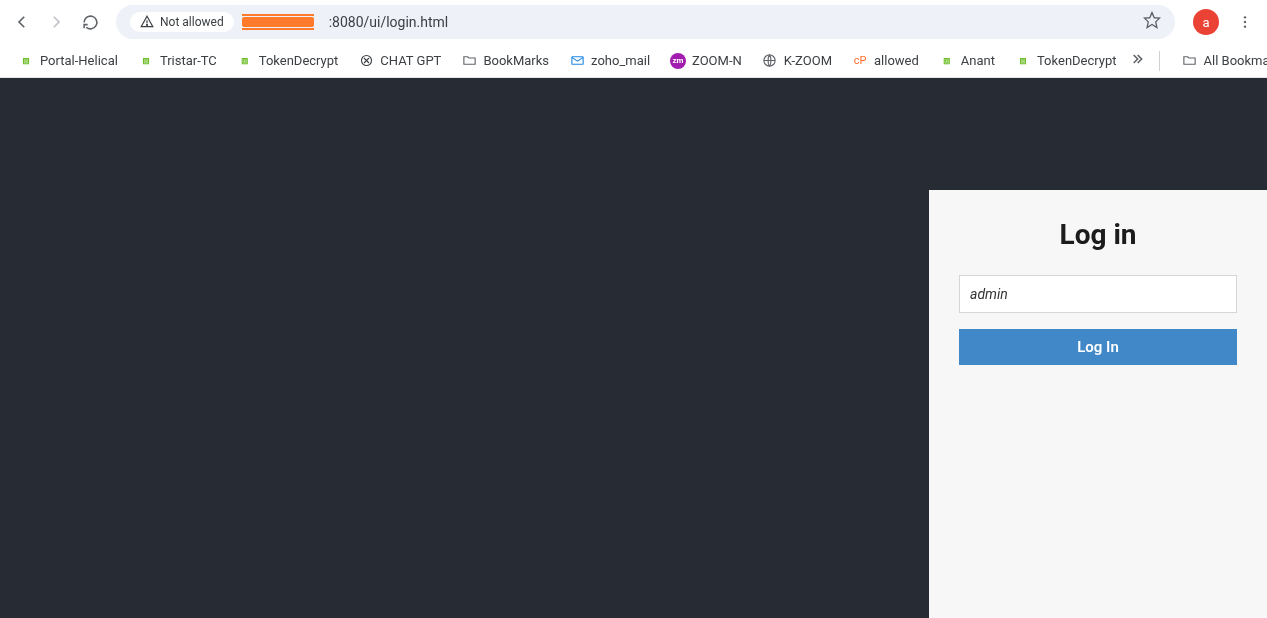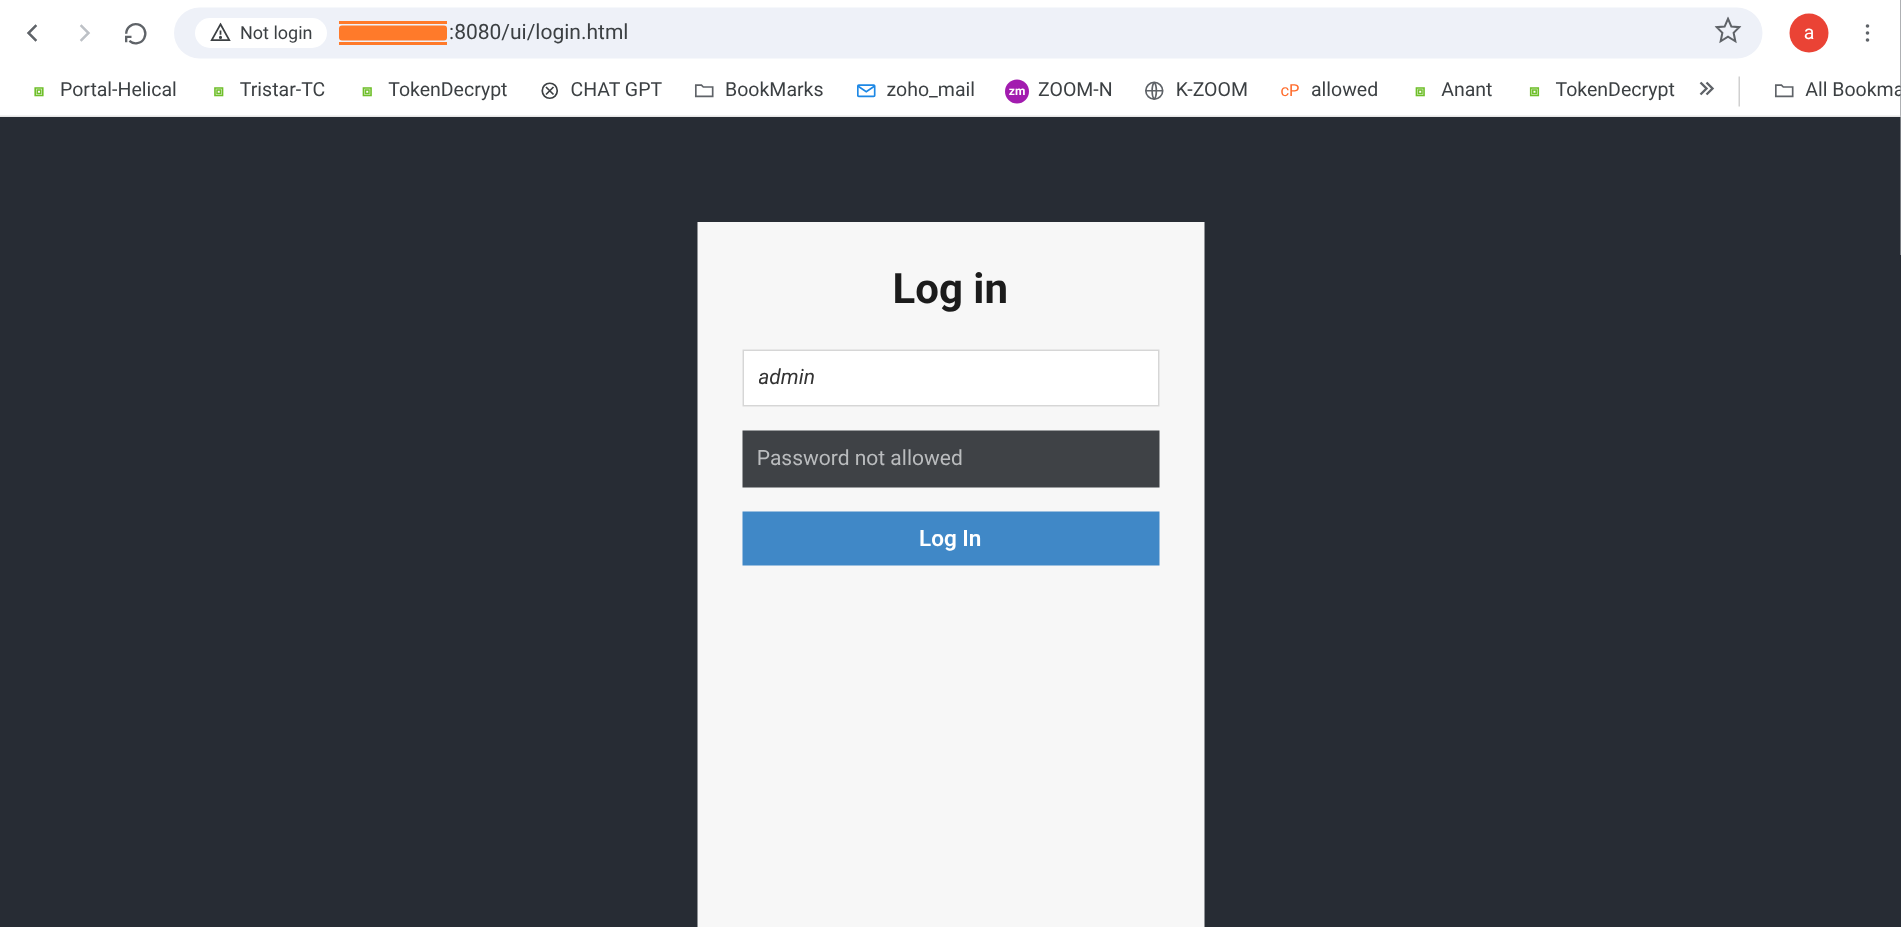--- a/index.html
+++ b/index.html
@@ -54,21 +54,21 @@
       padding: 3px 10px;
       font-size: 12px;
       color: #3c4043;
     }
     .warn-icon svg { display: block; }
     .url-text {
       font-size: 14px;
       color: #3c4043;
       display: flex;
       align-items: center;
-      gap: 0;
+      gap: 14px;
     }
     .redacted {
       display: inline-block;
       width: 72px;
       height: 10px;
       background: #ff7a2a;
       border-radius: 2px;
       position: relative;
       margin-right: 1px;
     }
@@ -158,22 +158,22 @@
     .bm-sep {
       width: 1px;
       height: 20px;
       background: #d0d0d0;
     }
     
     .page {
       height: calc(618px - 44px - 34px);
       background: #272c34;
       display: flex;
-      justify-content: center;
-      padding-top: 70px;
+      justify-content: flex-end;
+      padding-top: 112px;
     }
     .login-card {
       width: 338px;
       background: #f7f7f7;
       padding: 28px 30px 46px 30px;
     }
     .login-title {
       text-align: center;
       font-size: 28px;
       font-weight: 700;
@@ -237,21 +237,21 @@
 
   <div class="address-bar">
     <div class="security-chip">
       <span class="warn-icon">
         <svg width="14" height="14" viewBox="0 0 24 24" fill="none" stroke="#3c4043" stroke-width="2">
             <path d="M12 2 L22 20 H2 Z"></path>
             <line x1="12" y1="9" x2="12" y2="14"></line>
             <circle cx="12" cy="17" r="0.8" fill="#3c4043"></circle>
           </svg>
       </span>
-      <span>Not login</span>
+      <span>Not allowed</span>
     </div>
     <span class="url-text">
       <span class="redacted"></span>
         <span>:8080/ui/login.html</span>
     </span>
     <span class="star-icon">
       <svg width="18" height="18" viewBox="0 0 24 24" fill="none" stroke="currentColor" stroke-width="1.8">
           <polygon points="12 2 15 9 22 9.5 17 14.5 18.5 22 12 18 5.5 22 7 14.5 2 9.5 9 9"></polygon>
         </svg>
     </span>
@@ -350,16 +350,15 @@
       </span>
       <span>All Bookmarks</span>
     </div>
   </div>
 </div>
 
 <div class="page">
   <div class="login-card">
     <div class="login-title">Log in</div>
     <input class="login-input" type="text" value="admin" style="">
-    <div class="pw-disabled">Password not allowed</div>
     <button class="login-btn">Log In</button>
   </div>
 </div>
 
 </body></html>

